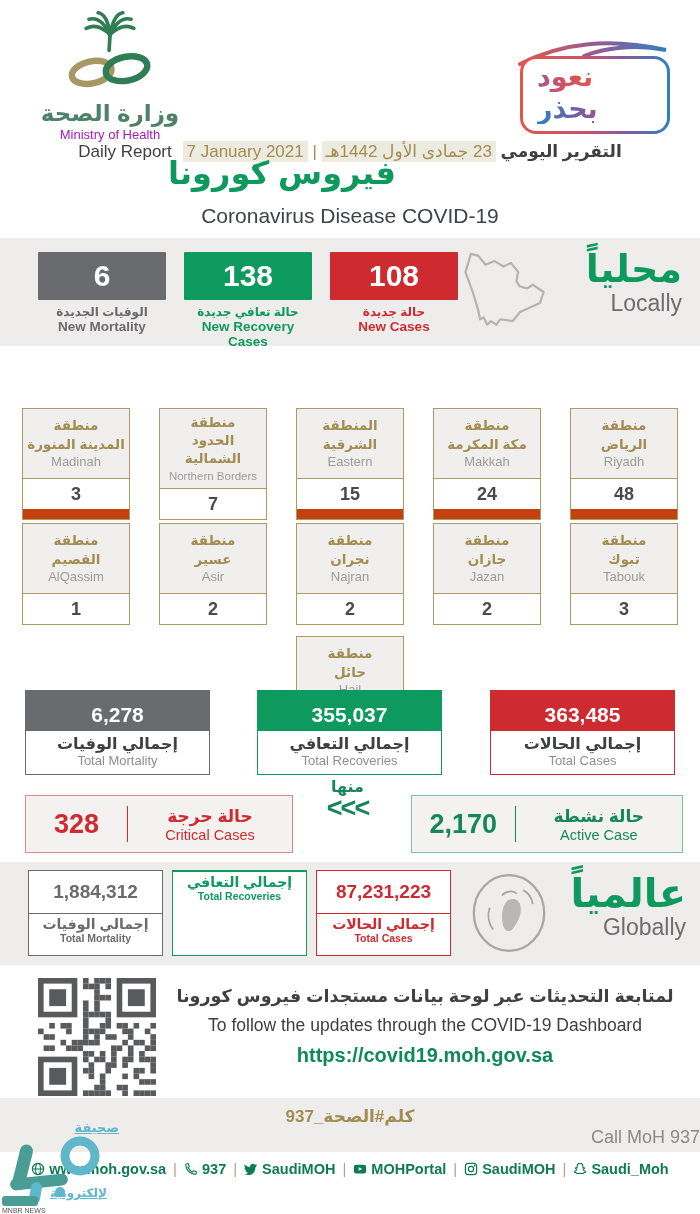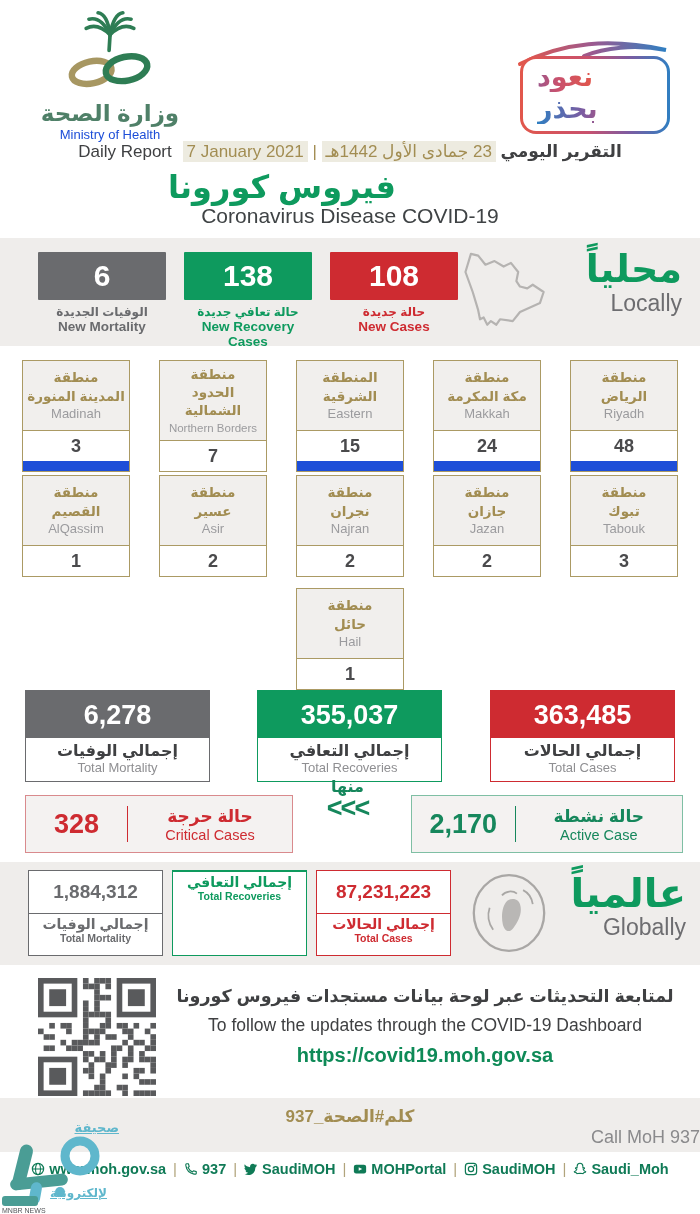--- a/index.html
+++ b/index.html
@@ -5,35 +5,35 @@
   html,body{margin:0;padding:0;}
   body{
     width:700px;height:1214px;position:relative;background:#fff;overflow:hidden;
     font-family:"Liberation Sans","DejaVu Sans",sans-serif;color:#3f4042;
   }
   .abs{position:absolute;}
 
   
   .logo-block{left:30px;top:8px;width:160px;text-align:center;}
   .logo-ar{font-size:23px;font-weight:bold;color:#4f8068;margin-top:-4px;}
-  .logo-en{font-size:13px;color:#1d4ed8;}
+  .logo-en{font-size:13px;color:#a21caf;}
   .badge-wrap{right:30px;top:48px;width:150px;height:70px;margin-left:32px;}
   .swoosh{position:absolute;left:-6px;top:-14px;width:160px;height:34px;}
   .badge{position:absolute;left:0;top:8px;padding:3px;border-radius:16px;
     background:linear-gradient(90deg,#e2574b,#c9516d 45%,#7e5ba0 72%,#2f7fc2);}
   .badge-inner{background:#fff;border-radius:13px;padding:2px 14px 6px 14px;}
   .badge-text{font-size:27px;font-weight:bold;direction:rtl;
     background:linear-gradient(90deg,#2f7fc2,#7e5ba0 40%,#c9516d 70%,#e2574b);
     -webkit-background-clip:text;background-clip:text;color:transparent;}
   .report-line{left:0;top:141px;width:700px;text-align:center;direction:rtl;font-size:17px;}
   .report-line .t-ar{font-weight:bold;color:#3f4042;}
   .report-line .hl{color:#a28d52;background:#edebe0;padding:1px 4px;}
   .report-line .sep{color:#a28d52;}
   .report-line .t-en{color:#3f4042;margin-right:6px;}
-  .title-ar{left:0;top:168px;width:564px;text-align:center;font-size:32px;font-weight:bold;color:#0e9a5e;direction:rtl;}
+  .title-ar{left:0;top:154px;width:564px;text-align:center;font-size:32px;font-weight:bold;color:#0e9a5e;direction:rtl;}
   .title-en{left:0;top:204px;width:700px;text-align:center;font-size:21px;color:#3f4345;}
 
   
   .band{left:0;width:700px;background:#efedeb;}
   .band.locally{top:238px;height:108px;}
   .band.globally{top:862px;height:103px;}
   .band.call{top:1098px;height:54px;}
 
   
   .lstat{position:absolute;width:128px;text-align:center;top:14px;}
@@ -41,30 +41,30 @@
   .lstat-ar{font-size:12px;font-weight:bold;margin-top:5px;direction:rtl;}
   .lstat-en{font-size:13.5px;font-weight:bold;}
   .side-label{position:absolute;text-align:right;direction:rtl;}
   .side-label .big{font-size:38px;font-weight:bold;color:#0e9a5e;line-height:1.05;}
   .side-label .small{font-size:23px;color:#6d6d70;direction:ltr;}
 
   
   .rrow{position:absolute;left:22px;width:656px;display:flex;justify-content:space-between;}
   .rrow1{top:360px;} .rrow2{top:475px;}
   .rrow3{top:588px;left:296px;width:108px;}
-  .rbox{width:108px;border:1.5px solid #ab9a64;background:#1d4ed8;box-sizing:border-box;}
+  .rbox{width:108px;border:1.5px solid #ab9a64;background:#c2410c;box-sizing:border-box;margin-top:48px;}
   .rtop{background:#f1efed;border-bottom:1.5px solid #ab9a64;padding:5px 2px 4px 2px;min-height:60px;
     display:flex;flex-direction:column;justify-content:center;}
   .rtop .ar{font-size:13.5px;font-weight:bold;color:#a28d52;direction:rtl;text-align:center;line-height:1.35;}
   .rtop .ren{font-size:13px;color:#9b9b9e;text-align:center;white-space:nowrap;line-height:1.3;}
   .rnum{height:30px;line-height:30px;text-align:center;font-size:18px;font-weight:bold;color:#4a4a4c;background:#fff;}
 
   
   .tbox{position:absolute;top:690px;width:185px;box-sizing:border-box;text-align:center;background:#fff;}
-  .tnum{height:47px;line-height:48px;color:#fff;font-size:27px;font-weight:bold;}
+  .tnum{height:40px;line-height:48px;color:#fff;font-size:21px;font-weight:bold;}
   .tlabels{padding:3px 0 6px 0;}
   .tar{font-size:16px;font-weight:bold;color:#3f4042;direction:rtl;}
   .ten{font-size:13px;color:#8f8f92;}
 
   
   .cabox{position:absolute;top:795px;height:58px;box-sizing:border-box;background:#f4f2f1;
     display:flex;align-items:center;}
   .ca-num{flex:0 0 38%;text-align:center;font-size:27px;font-weight:bold;}
   .ca-div{width:1px;height:64%;}
   .ca-labels{flex:1;text-align:center;}

